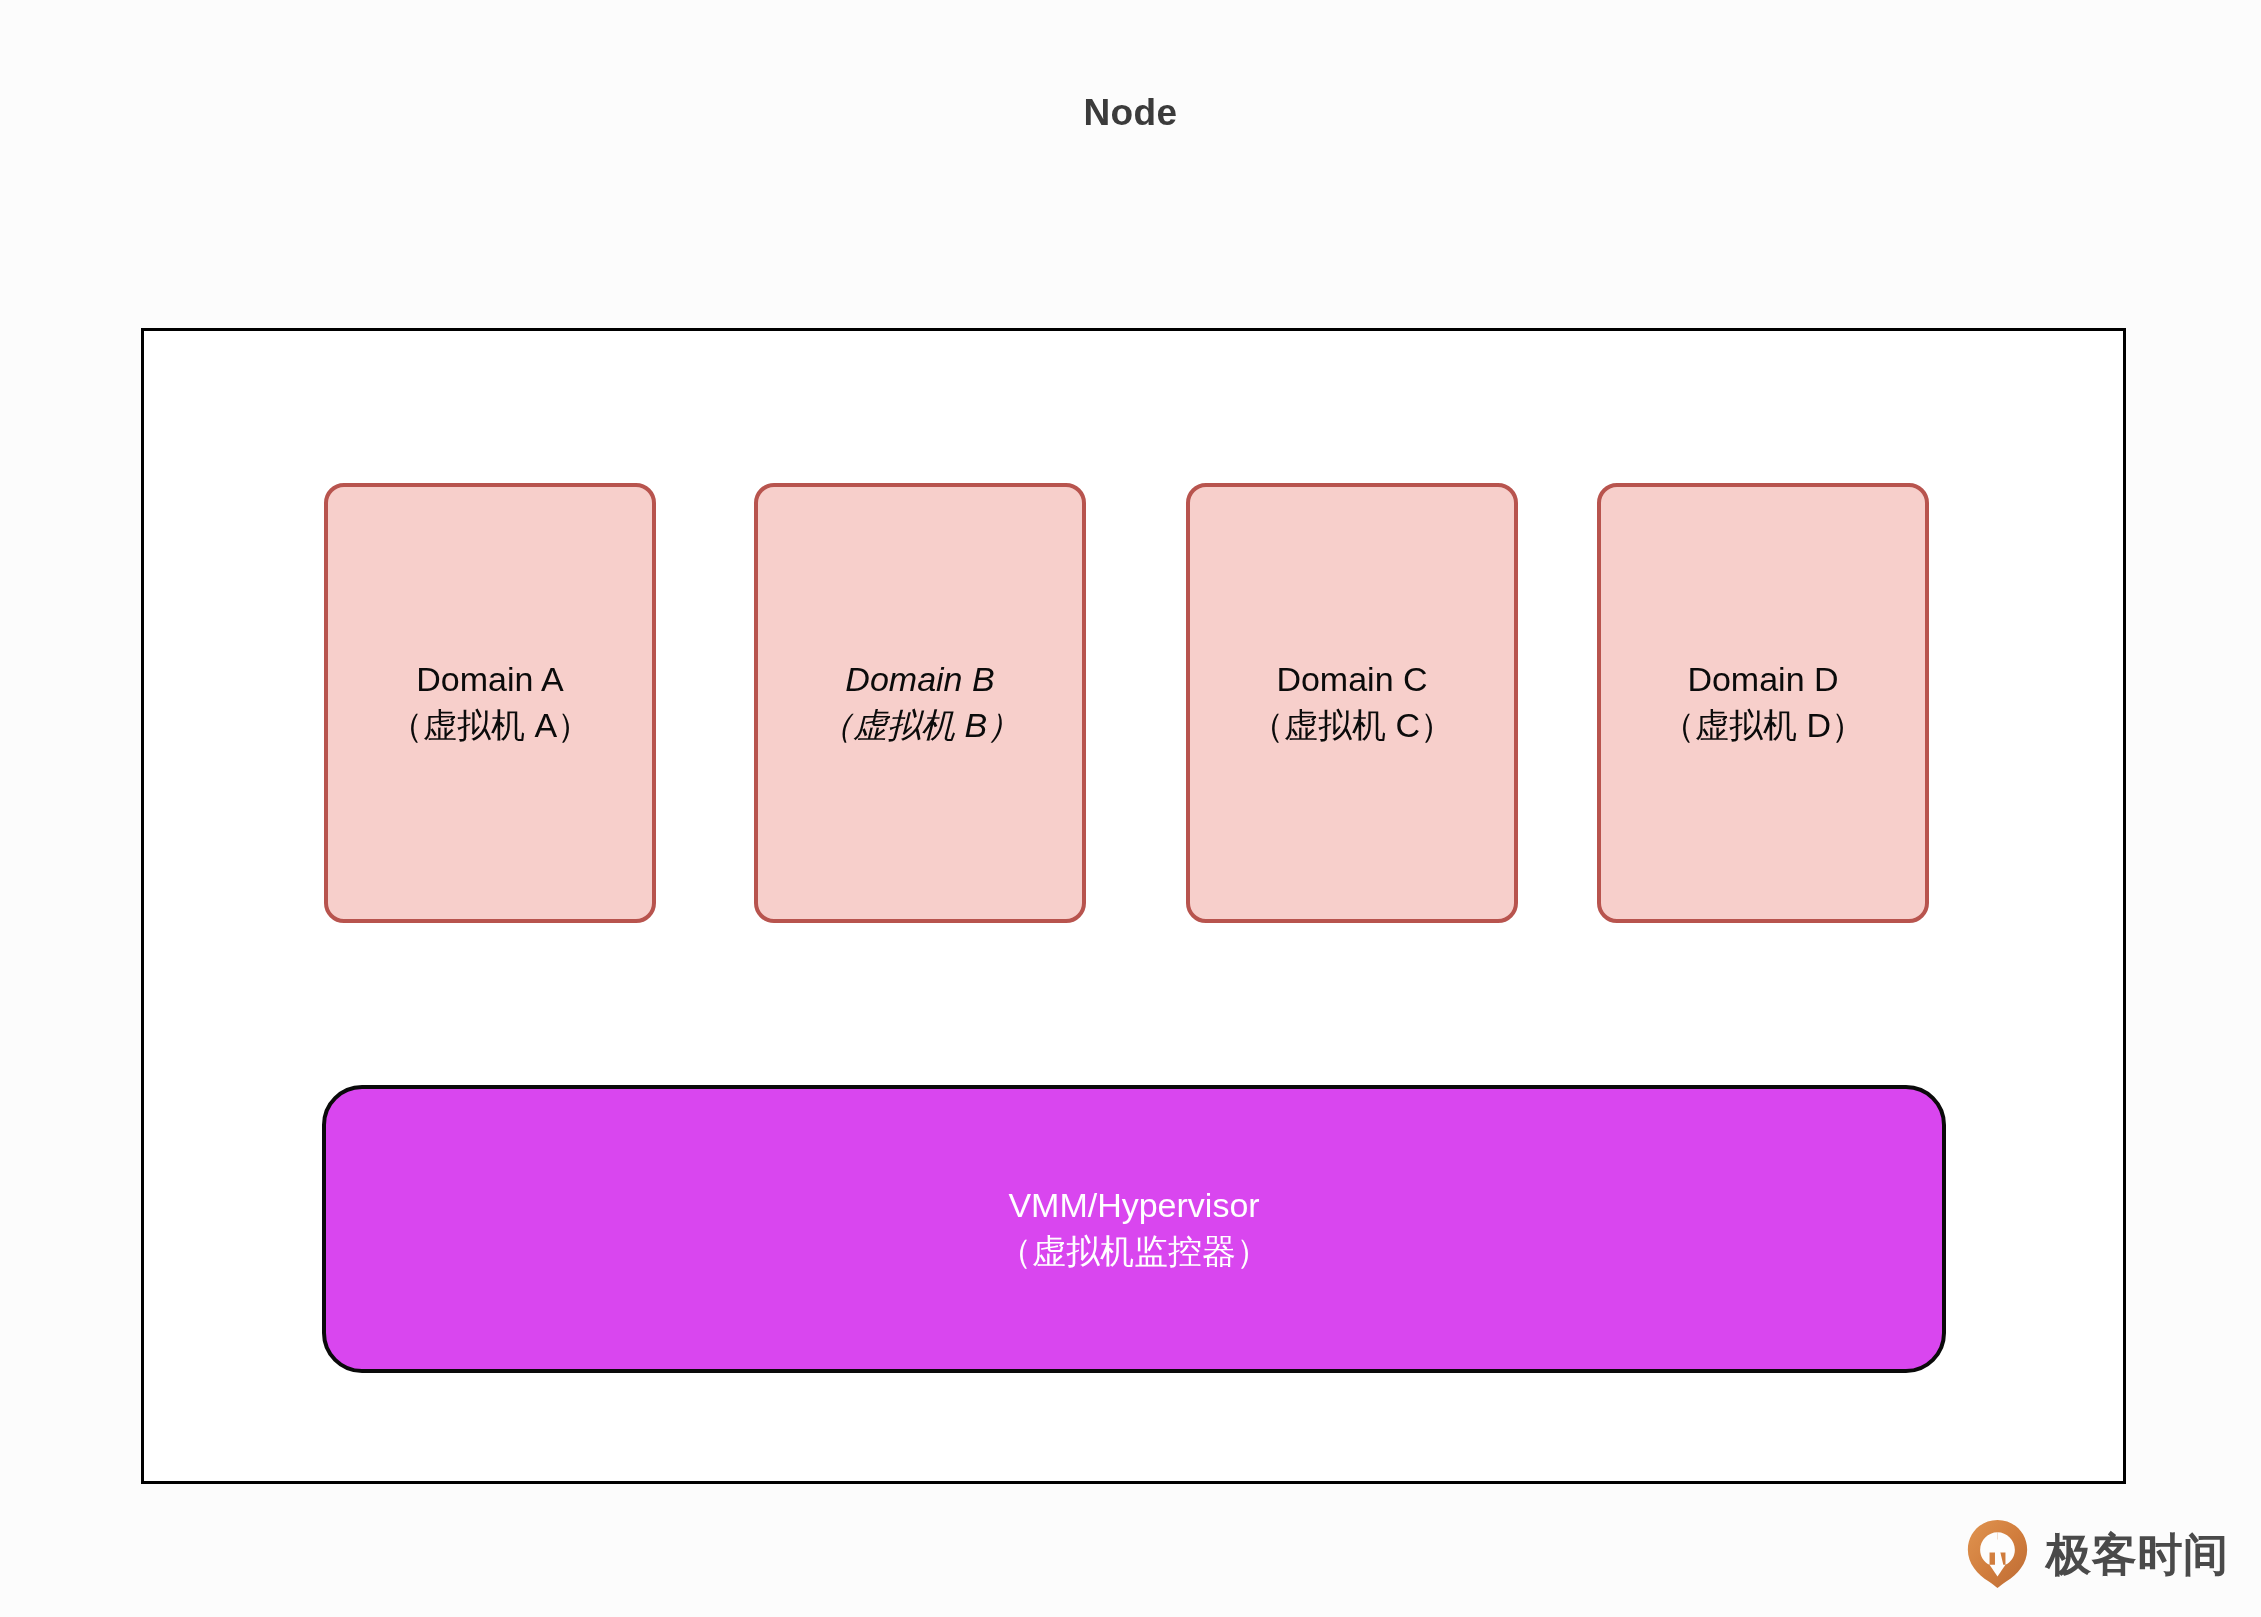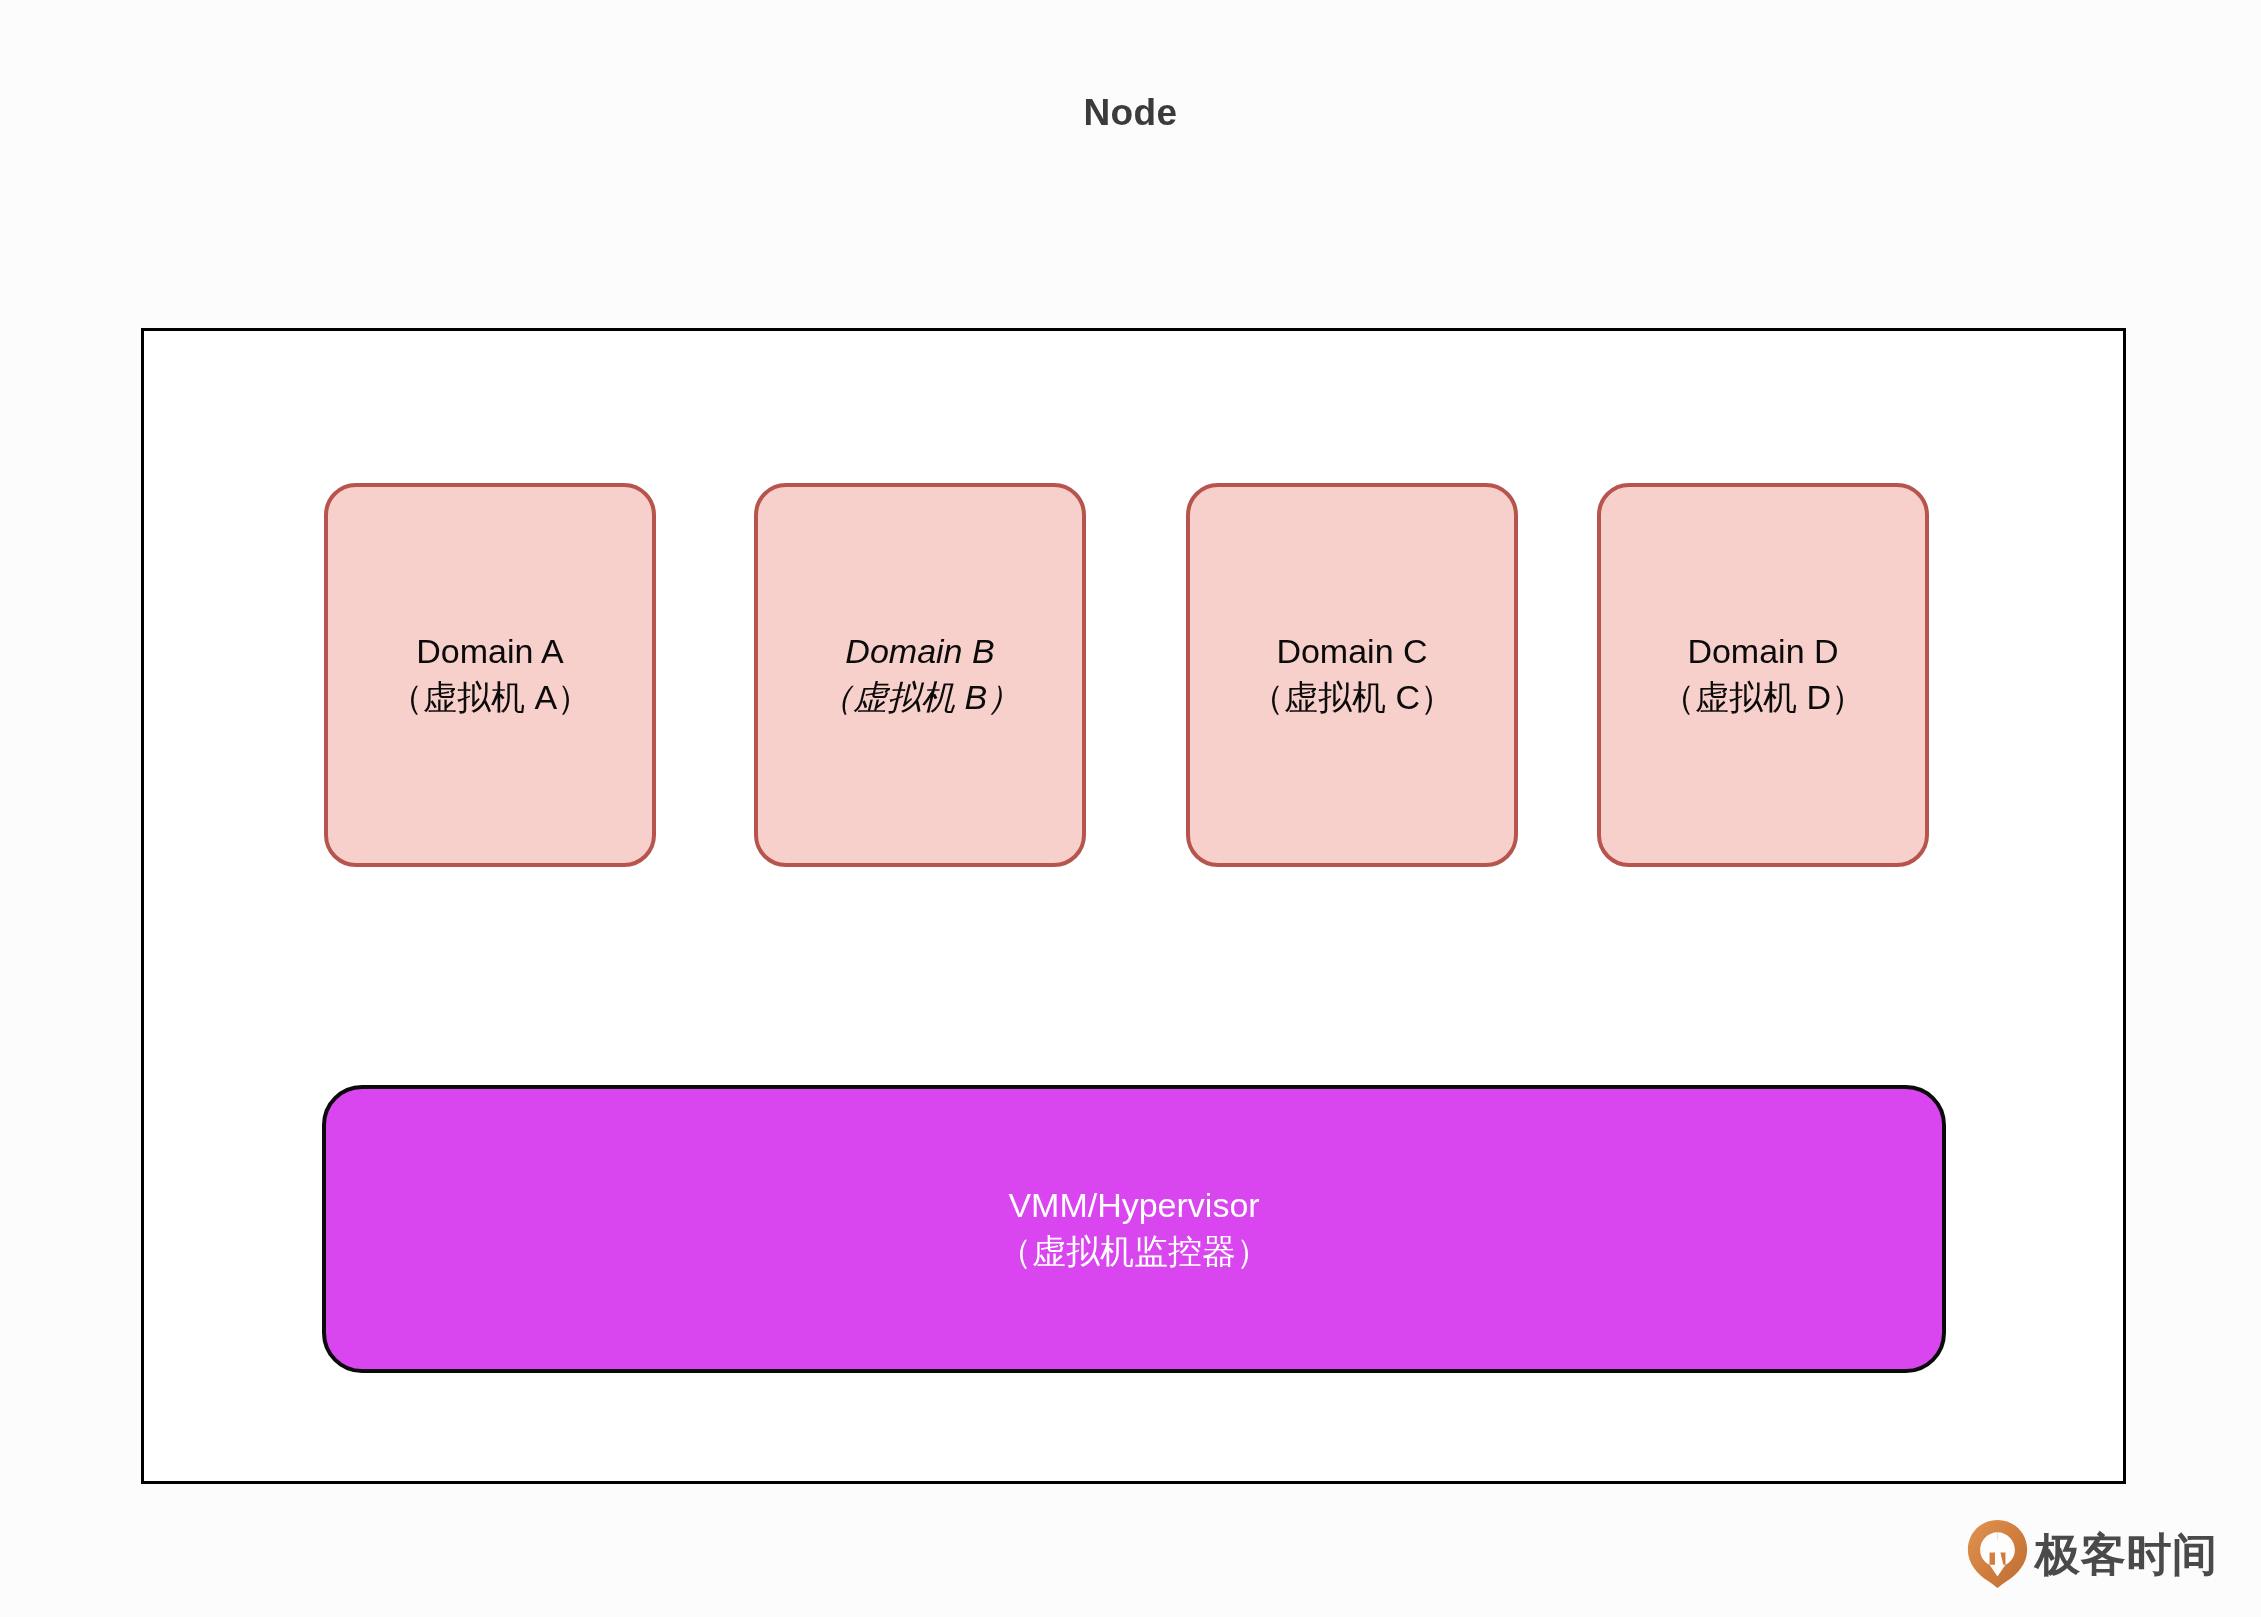--- a/index.html
+++ b/index.html
@@ -47,24 +47,24 @@
     border: 3.6px solid #000000;
     box-sizing: border-box;
     background: #ffffff;
   }
 
   
   .domain-box {
     position: absolute;
     top: 483px;
     width: 332px;
-    height: 384px;
+    height: 440px;
     background: #f7cfcb;
     border: 4.3px solid #b8544e;
-    border-radius: 32px;
+    border-radius: 20px;
     box-sizing: border-box;
     display: flex;
     flex-direction: column;
     align-items: center;
     justify-content: center;
     color: #0b0b0b;
     font-size: 34px;
     line-height: 1.35;
     text-align: center;
   }
@@ -99,21 +99,21 @@
   .hypervisor-bar .h-name { display: block; }
   .hypervisor-bar .h-sub  { display: block; }
 
   
   .brand-logo {
     position: absolute;
     left: 1967px;
     top: 1520px;
     display: flex;
     align-items: center;
-    gap: 7px;
+    gap: 18px;
   }
   .brand-mark {
     width: 61px;
     height: 68px;
     flex: 0 0 auto;
   }
   .brand-text {
     font-size: 45px;
     font-weight: bold;
     color: #4a4a4a;

